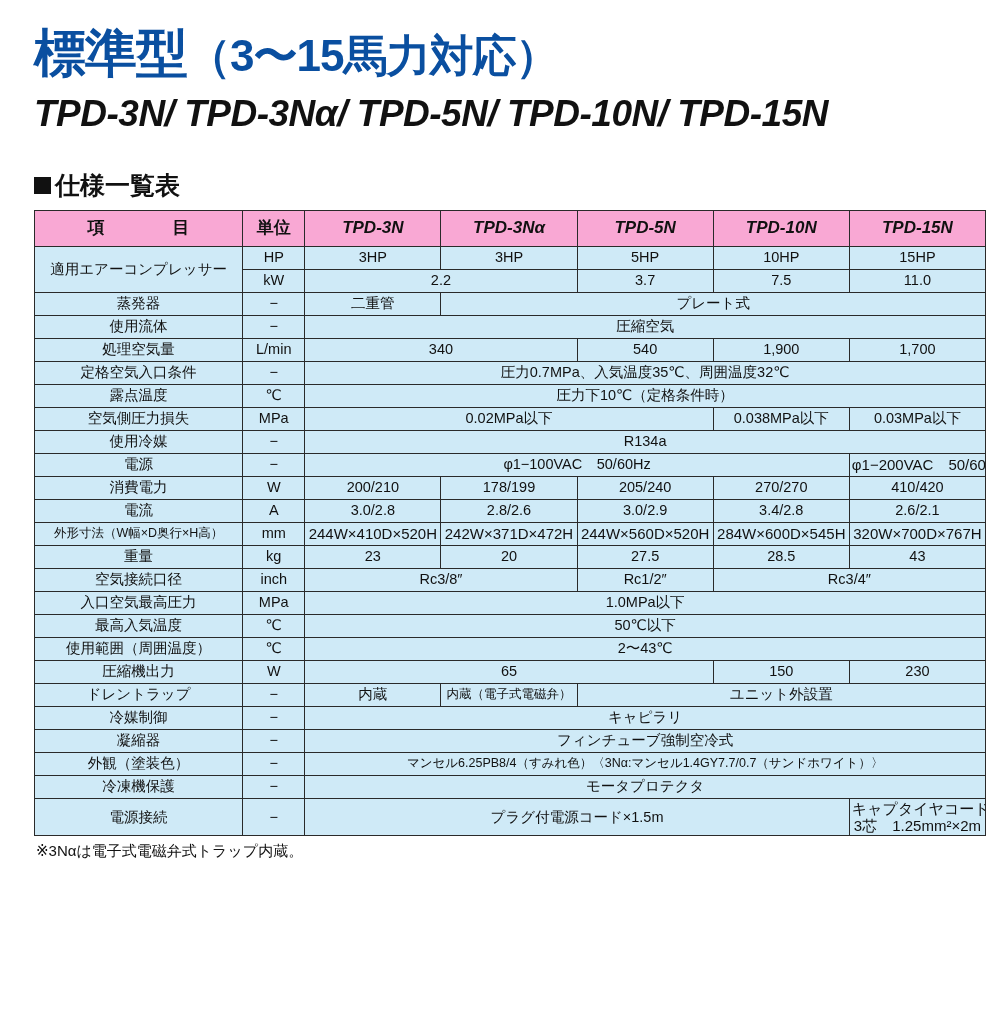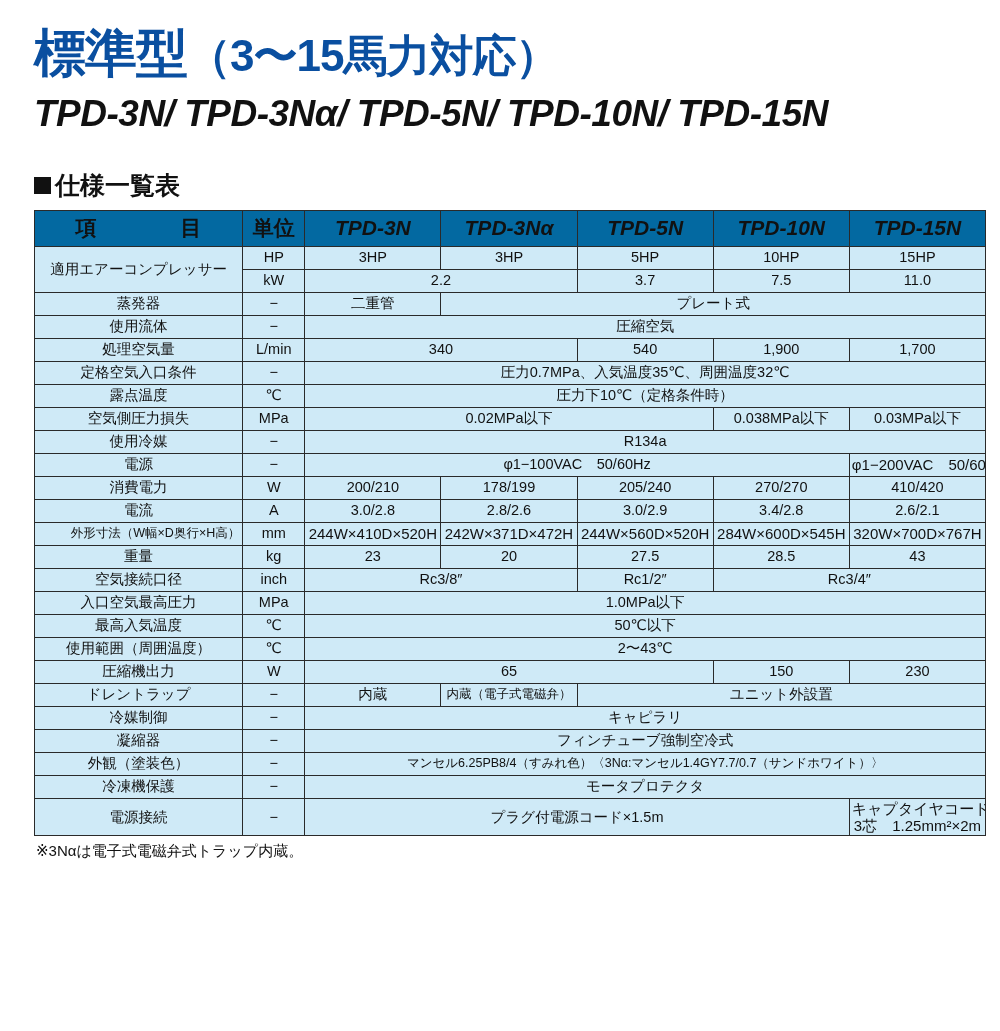--- a/index.html
+++ b/index.html
@@ -40,28 +40,28 @@
     padding:1px 2px;
     line-height:1.15;
     background:#cfeaf7;
     font-weight:normal;
     color:#111;
     height:23px;
     box-sizing:border-box;
     overflow:hidden;
     white-space:nowrap;
   }
-  table.spec th{background:#0369a1;font-weight:bold;font-size:21px;height:36px;}
+  table.spec th{background:#f9a8d4;font-weight:bold;font-size:17px;height:36px;}
   th.col-item{width:208px;}
   th.col-unit{width:62px;font-size:15px;}
   th.col-model{width:136px;font-style:italic;font-size:19px;}
   td.item{
     text-align:left;padding-left:14px;font-size:15.5px;background:#cfeaf7;
   }
-  td.item.small{font-size:12.5px;text-align:right;}
+  td.item.small{font-size:12.5px;}
   td.unit{font-size:13.5px;background:#cfeaf7;}
   td.val{background:#cfeaf7;}
   td.val.sm{font-size:12.5px;}
   td.val.xs{font-size:15px;}
   .note{
     margin:6px 0 0 16px;font-size:15px;color:#111;
   }
   .tworow{line-height:1.08;margin-top:44px;}
 </style>
 </head>

